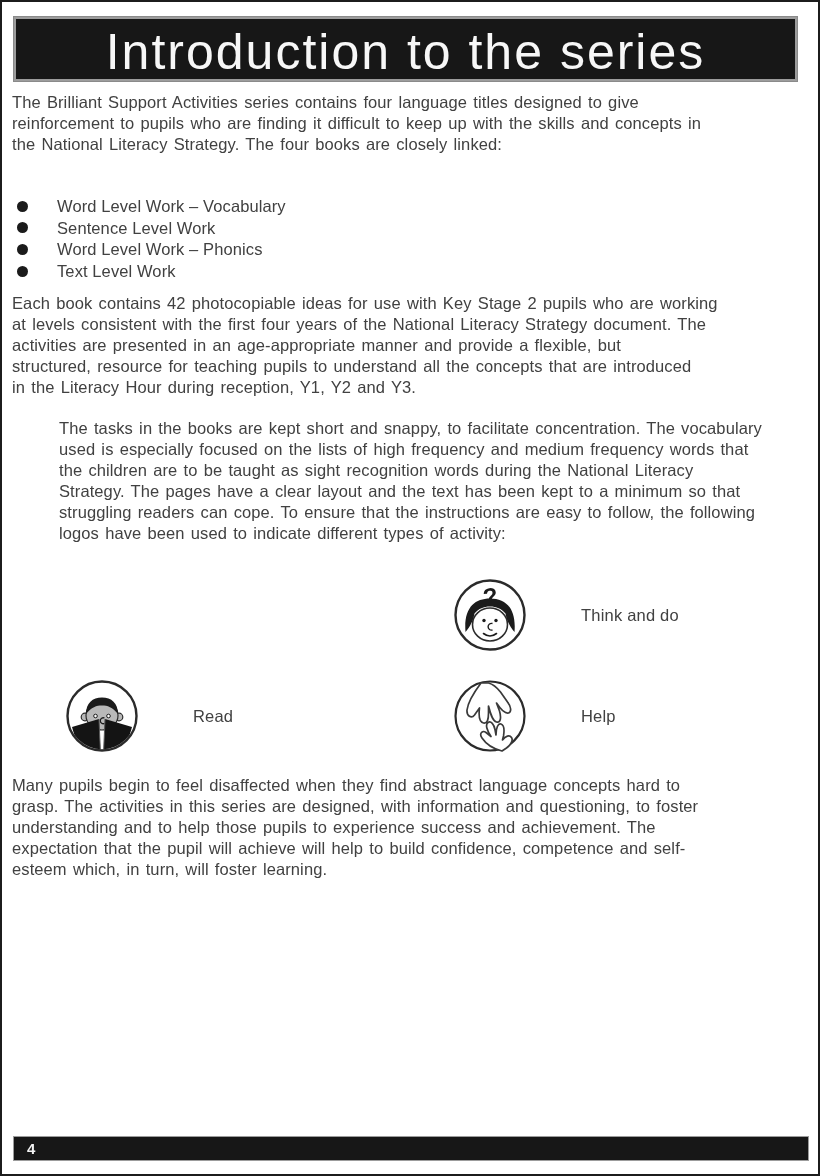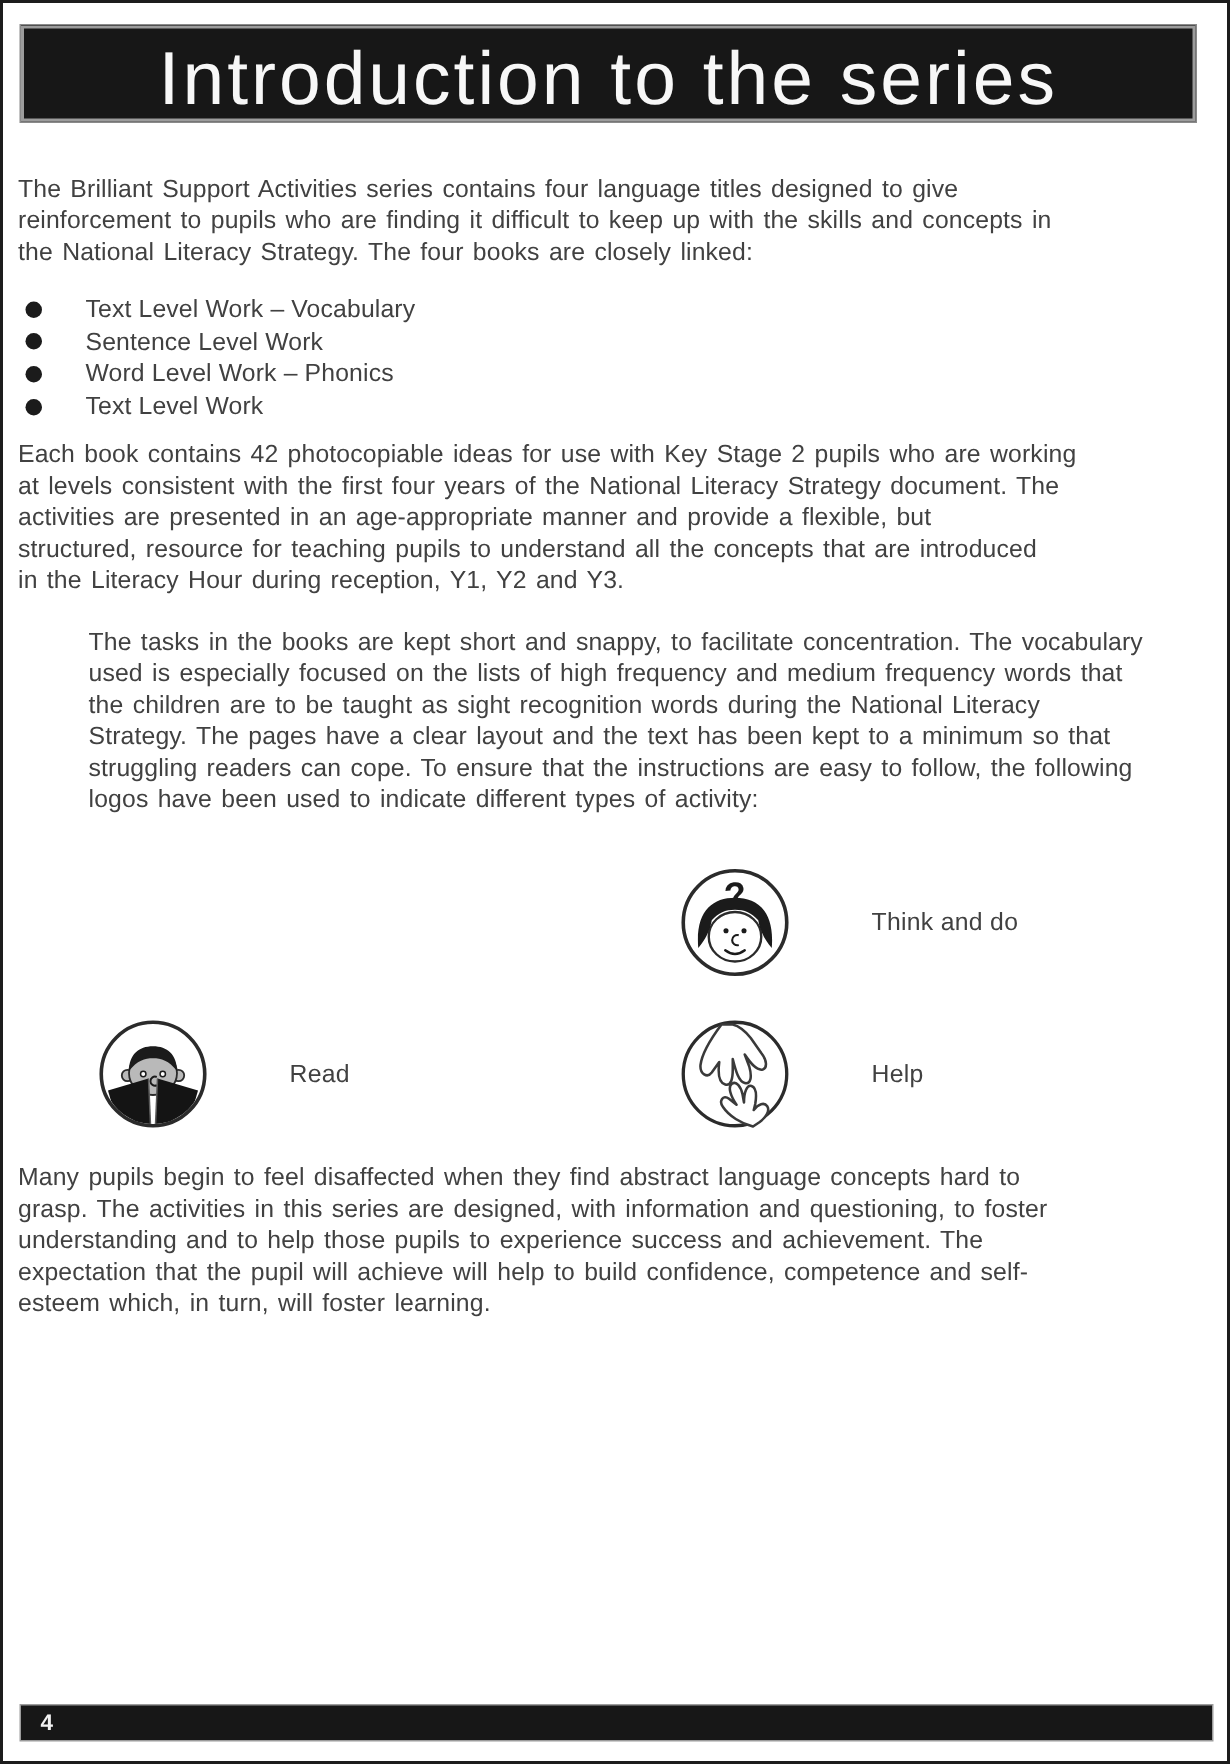--- a/index.html
+++ b/index.html
@@ -33,21 +33,21 @@
     left: 10px;
     width: 800px;
     margin: 0;
     color: #414141;
     font-size: 16.5px;
     line-height: 21px;
     letter-spacing: 0.1px;
     word-spacing: 1.5px;
     white-space: pre-line;
   }
-  #para-intro   { top: 114px; }
+  #para-intro   { top: 90px; }
   #para-books   { top: 291px; }
   #para-tasks   { top: 416px; margin-left: 47px; }
   #para-closing { top: 773px; }
   .book-list {
     position: absolute;
     left: 0; top: 194px;
     width: 800px;
     margin: 0; padding: 0;
     list-style: none;
   }
@@ -109,21 +109,21 @@
     <span>Introduction to the series</span>
   </div>
 
   <p class="body-text" id="para-intro">The Brilliant Support Activities series contains four language titles designed to give
 reinforcement to pupils who are finding it difficult to keep up with the skills and concepts in
 the National Literacy Strategy. The four books are closely linked:</p>
 
   <ul class="book-list">
     <li>
       <span class="bullet"></span>
-      <span>Text Level Work – Vocabulary</span>
+      <span>Word Level Work – Vocabulary</span>
     </li>
     <li>
       <span class="bullet"></span>
       <span>Sentence Level Work</span>
     </li>
     <li>
       <span class="bullet"></span>
       <span>Word Level Work – Phonics</span>
     </li>
     <li>

